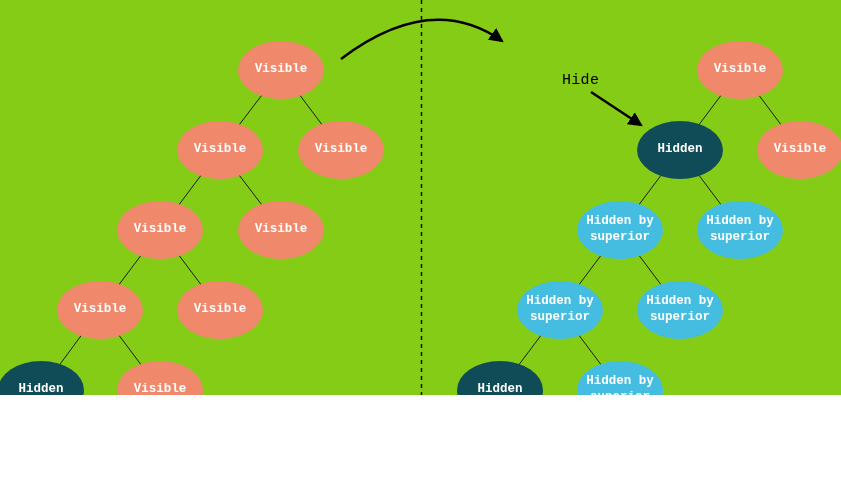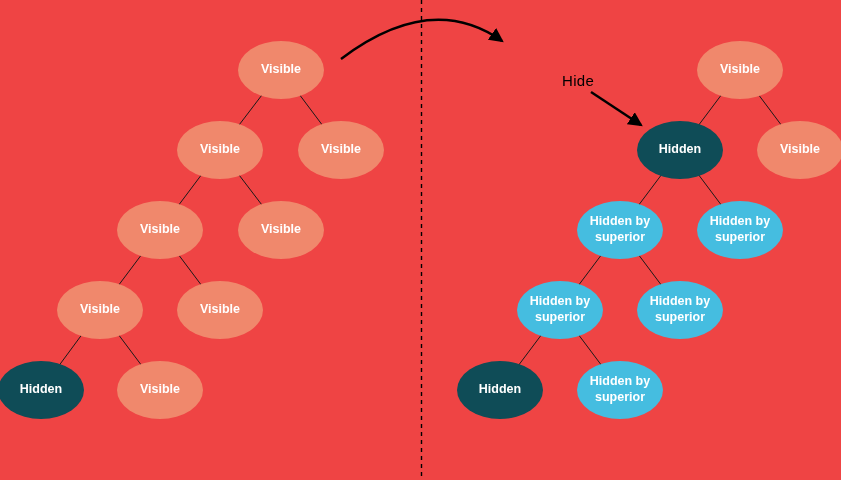--- a/index.html
+++ b/index.html
@@ -1,22 +1,22 @@
 <!DOCTYPE html>
 <html><head>
 <meta charset="utf-8">
 <style>
   html, body { margin: 0; padding: 0; background: #ffffff; }
   .canvas {
     position: relative;
     width: 841px;
-    height: 480px;
-    background: #ef4444;
+    height: 395px;
+    background: #84cc16;
     overflow: hidden;
-    font-family: Liberation Sans, sans-serif;
+    font-family: Liberation Mono, monospace;
   }
   svg.layer {
     position: absolute;
     left: 0; top: 0;
     width: 841px; height: 482px;
     pointer-events: none;
   }
   .node {
     position: absolute;
     width: 86px;

